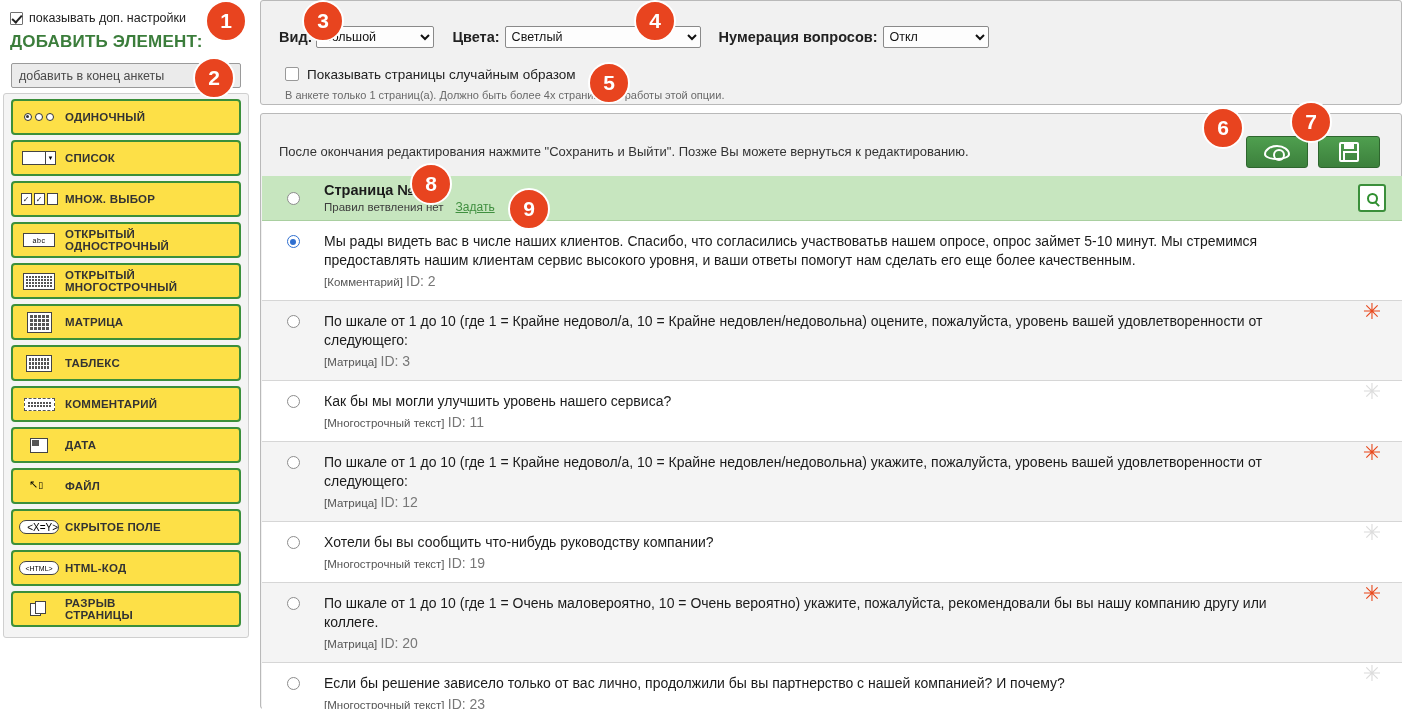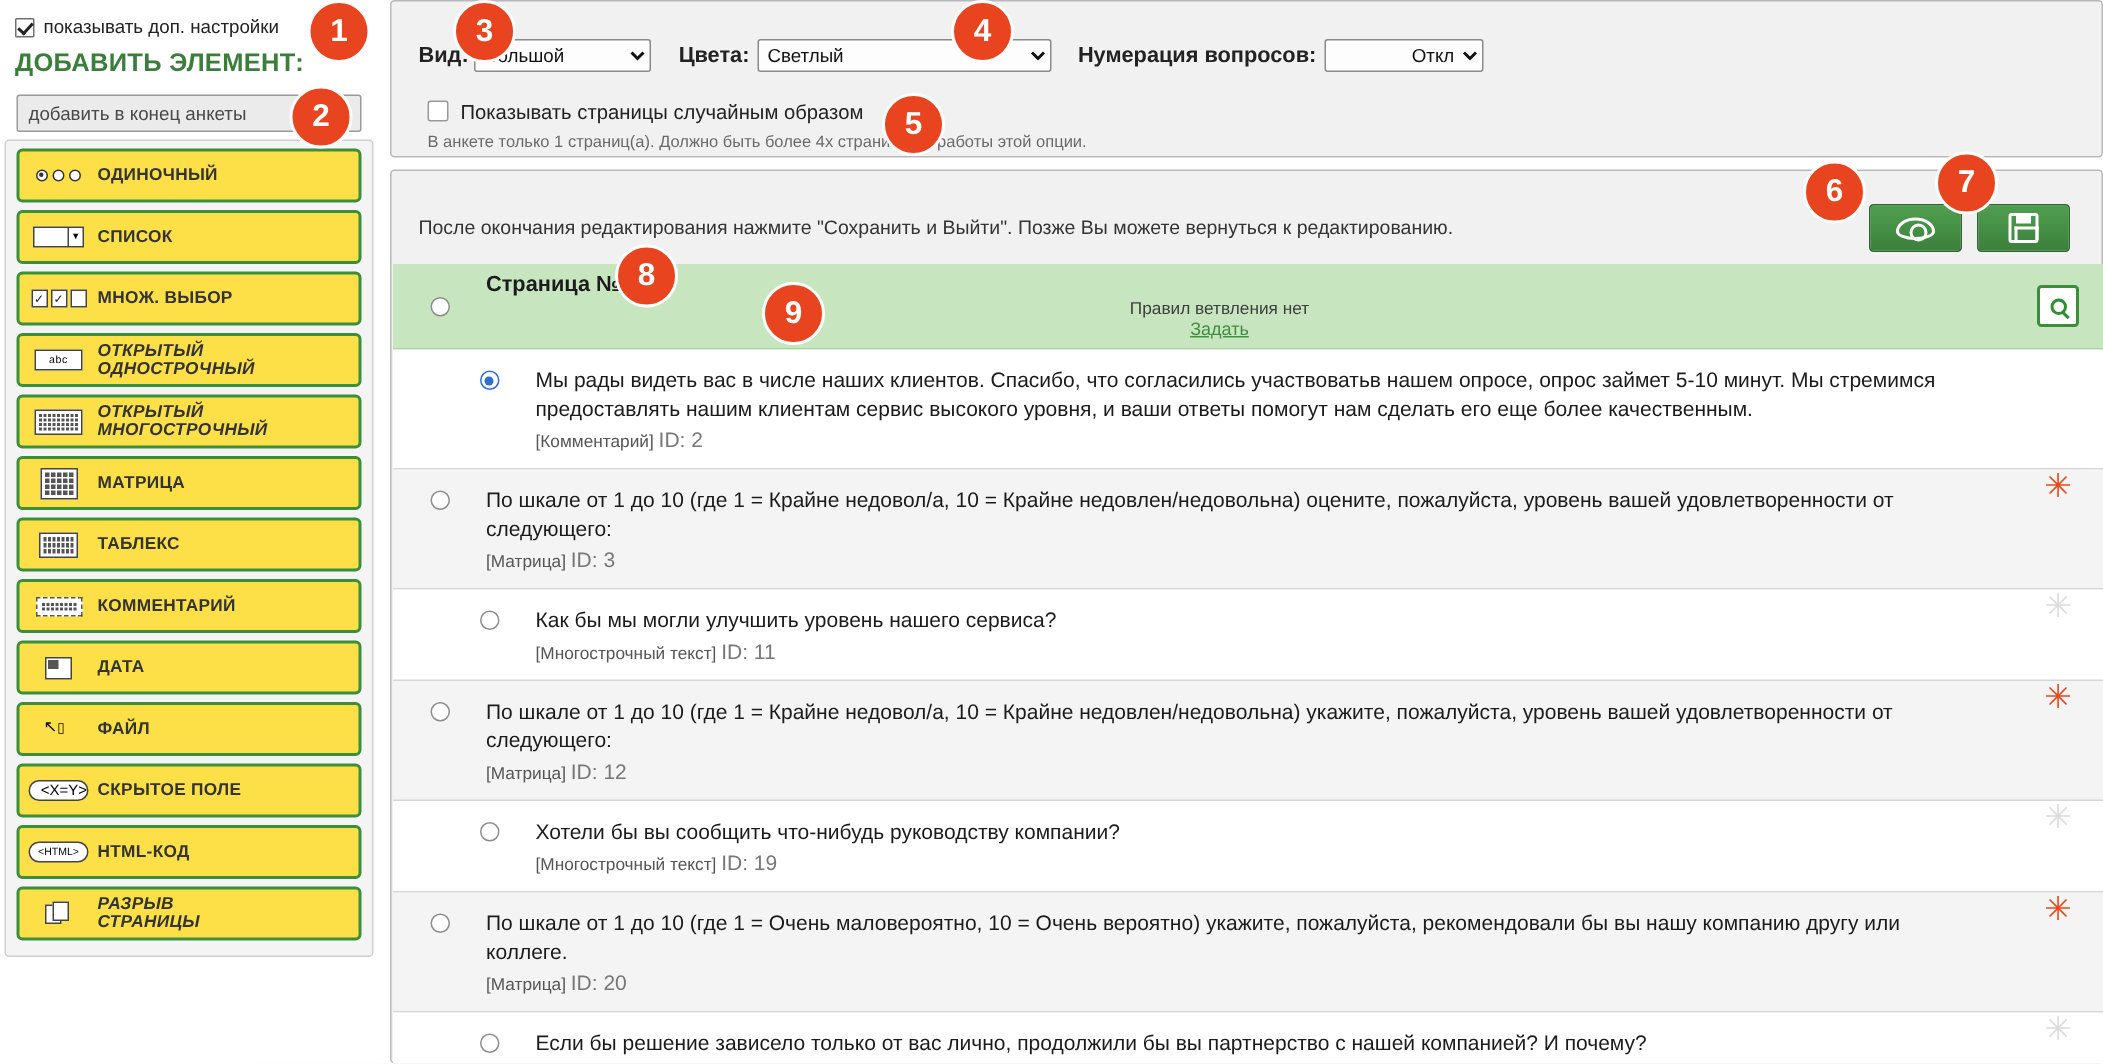--- a/index.html
+++ b/index.html
@@ -54,21 +54,21 @@
     display: flex; align-items: center; cursor: pointer;
   }
   .sb-ico {
     width: 52px; min-width: 52px; height: 100%;
     display: flex; align-items: center; justify-content: center;
   }
   .sb-lbl {
     font-size: 11.5px; font-weight: bold; color: #333; letter-spacing: .2px;
     line-height: 12.5px;
   }
-  .sb-lbl.two { white-space: pre-line; font-style: italic; }
+  .sb-lbl.two { white-space: pre-line; }
   .radio-trio { display: flex; gap: 3px; align-items: center; }
   .rcircle { width: 8px; height: 8px; border: 1.4px solid #333; border-radius: 50%; background:#fff; }
   .rcircle.on { background: #fff; }
   .rcircle.on::after { content:""; display:block; width:3px;height:3px;background:#333;border-radius:50%;margin:1.3px;}
   .sel-box { width: 34px; height: 14px; border: 1px solid #444; background: #fff; display:flex; }
   .sel-box .arr { margin-left:auto; width: 10px; height: 100%; border-left:1px solid #444; display:flex;align-items:center;justify-content:center;font-size:6px;}
   .chk-row { display: flex; gap: 2px; }
   .chk-sq { width: 11px; height: 12px; border: 1px solid #444; background:#fff; font-size: 8px; text-align:center; line-height: 11px; color:#222;}
   .abc-box { width: 32px; height: 14px; border: 1px solid #444; background:#fff; font-size:7px; text-align:center; line-height:13px; letter-spacing:.5px;}
   .grid-ic { display: grid; gap: 1px; }
@@ -91,21 +91,21 @@
   #top-panel { position: absolute; left: 0; top: 0; width: 1142px; height: 105px; }
   .tp-row1 { position: absolute; left: 18px; top: 25px; display: flex; align-items: center; gap: 0; }
   .lbl { font-size: 14.5px; color: #222; font-weight: bold; }
   select.ui {
     height: 22px; border: 1px solid #8a8a8a; background: #fdfdfd;
     font-size: 12.5px; font-family: "Liberation Sans", sans-serif;
     color: #111; padding: 1px 2px; border-radius: 2px;
   }
   .sel-vid { width: 118px; margin-left: 4px; }
   .sel-col { width: 196px; margin-left: 5px; }
-  .sel-num { width: 106px; margin-left: 5px; text-align: right; }
+  .sel-num { width: 106px; margin-left: 5px; }
   .tp-check-row { position: absolute; left: 284px; top: 66px; display:flex; align-items:flex-start; gap: 8px;}
   .tp-check-row.first { left: 24px; top: 66px; }
   .box-check { width: 14px; height: 14px; border: 1px solid #999; background: #fff; border-radius: 2px;}
   .tp-check-lbl { font-size: 13.5px; color: #222; }
   .tp-note { position: absolute; left: 24px; top: 88px; font-size: 11px; color: #6a6a6a; }
 
   #main-panel { position: absolute; left: 0; top: 113px; width: 1142px; height: 596px; background:#f1f1f1;}
   .mp-hint { position: absolute; left: 18px; top: 30px; font-size: 13px; color: #333; }
 
   .icon-btn {
@@ -122,21 +122,21 @@
   .disk::before { content:""; position:absolute; left:3px; top:-2px; width:10px;height:7px;background:#fff;}
   .disk::after { content:""; position:absolute; left:2px; bottom:0px; width:12px;height:7px;border:2px solid #fff;border-bottom:none;}
 
   
   #qlist { position: absolute; left: 1px; top: 62px; width: 1140px; }
   .qrow {
     position: relative; display: flex; align-items: flex-start;
     border-bottom: 1px solid #d6d6d6; min-height: 60px;
   }
   .qrow.page-head { background: #c7e6bf; border-bottom: 1px solid #a9cfa0; min-height: 43px; align-items:center;}
-  .qrow.white { background: #ffffff; padding-left: 33px; }
+  .qrow.white { background: #ffffff; }
   .qrow.grey { background: #f4f4f4; }
   .q-radio-cell { width: 62px; min-width:62px; display:flex; justify-content:center; padding-top: 14px;}
   .qrow.page-head .q-radio-cell { padding-top: 0; }
   .radio {
     width: 13px; height: 13px; border: 1px solid #8d8d8d; border-radius: 50%;
     background: #fff; position: relative; cursor: pointer;
   }
   .radio.checked { border-color: #2f6fd0; }
   .radio.checked::after {
     content: ""; position: absolute; left: 2.5px; top: 2.5px;
@@ -145,21 +145,21 @@
   .q-body { flex: 1; padding: 11px 40px 11px 0; }
   .q-text { font-size: 14px; color: #1b1b1b; line-height: 19px; }
   .q-meta { font-size: 11.5px; color: #555; margin-top: 3px; }
   .q-meta .idp { font-size: 14px; color: #777; }
   .q-right { width: 60px; min-width: 60px; display: flex; align-items: center; justify-content: center; }
 
   .asterisk { color: #e8491d; font-size: 22px; line-height: 1; }
   .asterisk.grey { color: #dcdcdc; }
 
   .page-title { font-size: 14.5px; font-weight: bold; color: #1b1b1b; }
-  .page-sub { font-size: 11.5px; color: #3d3d3d; margin-top: 2px; display:flex; align-items:center;flex-direction:column;}
+  .page-sub { font-size: 11.5px; color: #3d3d3d; margin-top: 2px; display:flex; gap:12px; align-items:center;}
   .page-link { color: #3f8f3f; text-decoration: underline; cursor: pointer; font-size: 12px;}
   .search-btn {
     width: 28px; height: 28px; border: 2px solid #3b8f3b; border-radius: 3px;
     background: #fff; display:flex; align-items:center; justify-content:center; cursor:pointer;
   }
   .magnif { width: 11px; height: 11px; border: 2px solid #2f8f2f; border-radius: 50%; position: relative;}
   .magnif::after { content:""; position:absolute; right:-4px; bottom:-3px; width:6px;height:2px;background:#2f8f2f;transform:rotate(45deg);}
 
   
   .callout {

